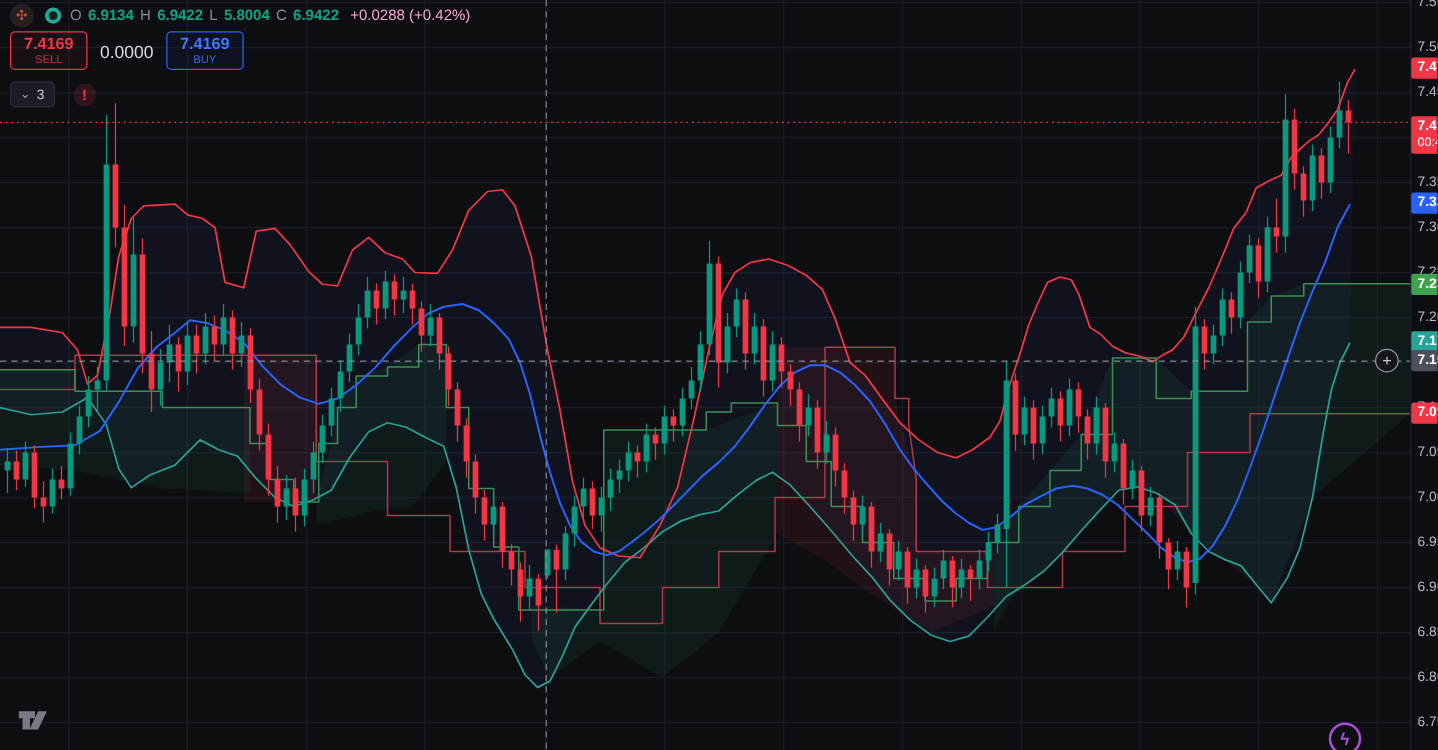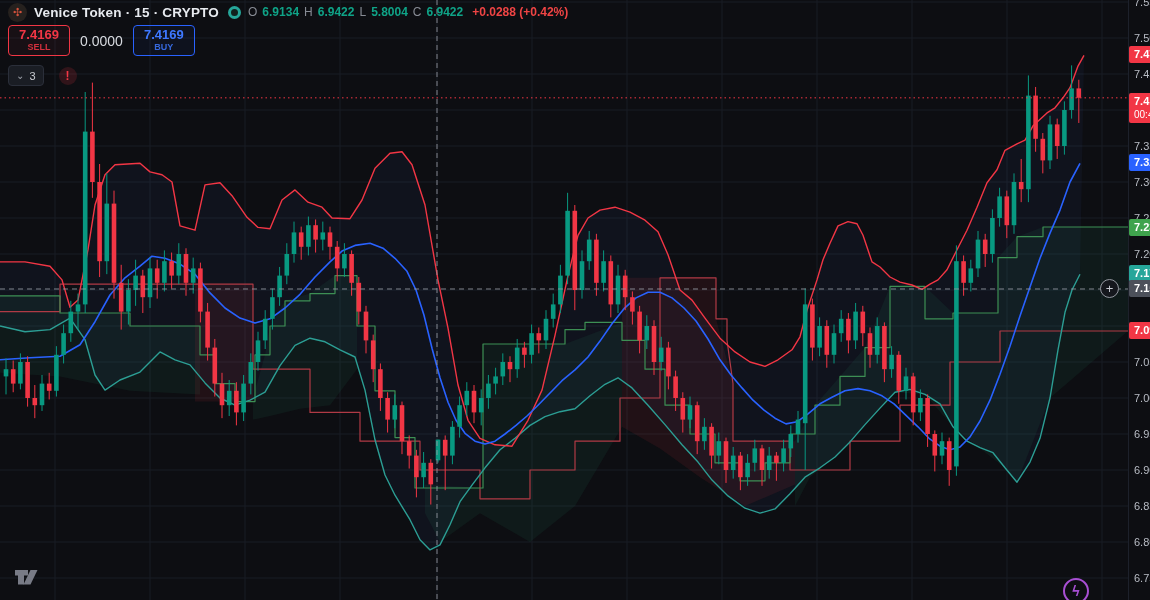--- a/index.html
+++ b/index.html
@@ -11,27 +11,27 @@
   #chart-svg{position:absolute;left:0;top:0;}
   
   .header{position:absolute;top:2px;left:8px;height:20px;display:flex;align-items:center;gap:7px;z-index:20;}
   .logo{width:19px;height:19px;border-radius:50%;background:#26211e;color:#d2523c;font-size:11px;
         display:flex;align-items:center;justify-content:center;flex:0 0 auto;}
   .title{color:#e7eaef;font-size:13.5px;font-weight:700;letter-spacing:.2px;white-space:nowrap;}
   .status-dot{width:13px;height:13px;border-radius:50%;background:#11211e;border:3px solid #26a69a;box-sizing:border-box;margin-left:2px;}
   .ohlc{display:flex;align-items:center;gap:5px;font-size:12px;white-space:nowrap;}
   .ohlc .k{color:#878b94;}
   .ohlc .v{color:#0fa387;font-weight:600;text-align:right;}
-  .change{color:#ef4444;font-size:12px;font-weight:700;margin-left:2px;white-space:nowrap;}
+  .change{color:#f9a8d4;font-size:12px;font-weight:400;margin-left:2px;white-space:nowrap;}
   
   .trade-row{position:absolute;top:25px;left:8px;display:flex;align-items:center;gap:10px;z-index:20;}
   .btn{width:62px;height:31px;border-radius:4px;display:flex;flex-direction:column;align-items:center;
        justify-content:center;line-height:1.05;cursor:pointer;box-sizing:border-box;}
   .btn .price{font-size:13px;font-weight:700;}
-  .btn .side{font-size:9px;margin-top:1px;opacity:.85;font-weight:700;}
+  .btn .side{font-size:9px;margin-top:1px;opacity:.85;font-weight:400;}
   .sell{border:1px solid #f23645;color:#f23645;background:rgba(242,54,69,.05);}
   .buy{border:1px solid #2962ff;color:#3e78ff;background:rgba(41,98,255,.05);}
   .spread{color:#d8dbe0;font-size:14px;font-weight:400;}
   
   .tools-row{position:absolute;top:65px;left:8px;display:flex;align-items:center;gap:15px;z-index:20;}
   .count-chip{height:19px;padding:0 7px;background:#1a1d24;border:1px solid #2b2f3a;border-radius:4px;
               color:#c9ccd2;font-size:11px;display:flex;align-items:center;gap:5px;cursor:pointer;}
   .count-chip .chev{font-size:10px;color:#9ea2ab;line-height:1;}
   .alert-icon{width:18px;height:18px;border-radius:50%;background:rgba(242,54,69,.16);color:#f23645;
               font-weight:700;font-size:12px;display:flex;align-items:center;justify-content:center;cursor:pointer;}
@@ -396,21 +396,20 @@
     <rect x="1069.3" y="88.4" width="4.6" height="21.6" fill="#089981"></rect>
     <line x1="1078.8" y1="79.76000000000013" x2="1078.8" y2="122.96000000000049" stroke="#f23645" stroke-width="1"></line>
     <rect x="1076.5" y="88.4" width="4.6" height="9.4" fill="#f23645"></rect>
     <line x1="0" y1="97.83200000000022" x2="1128" y2="97.83200000000022" stroke="#f23645" stroke-width="1" stroke-dasharray="1.5,3"></line>
     <line x1="437" y1="0" x2="437" y2="600" stroke="#9598a1" opacity="0.85" stroke-width="1" stroke-dasharray="5,4"></line>
     <line x1="0" y1="288.9920000000004" x2="1128" y2="288.9920000000004" stroke="#9598a1" opacity="0.85" stroke-width="1" stroke-dasharray="5,4"></line>
   </svg>
 
 <div class="header">
   <div class="logo">✣</div>
-  <span class="title">Venice Token · 15 · CRYPTO</span>
   <span class="status-dot"></span>
   <span class="ohlc">
     <span class="k">O</span>
     <span class="v">6.9134</span>
     <span class="k">H</span>
     <span class="v">6.9422</span>
     <span class="k">L</span>
     <span class="v">5.8004</span>
     <span class="k">C</span>
     <span class="v">6.9422</span>

